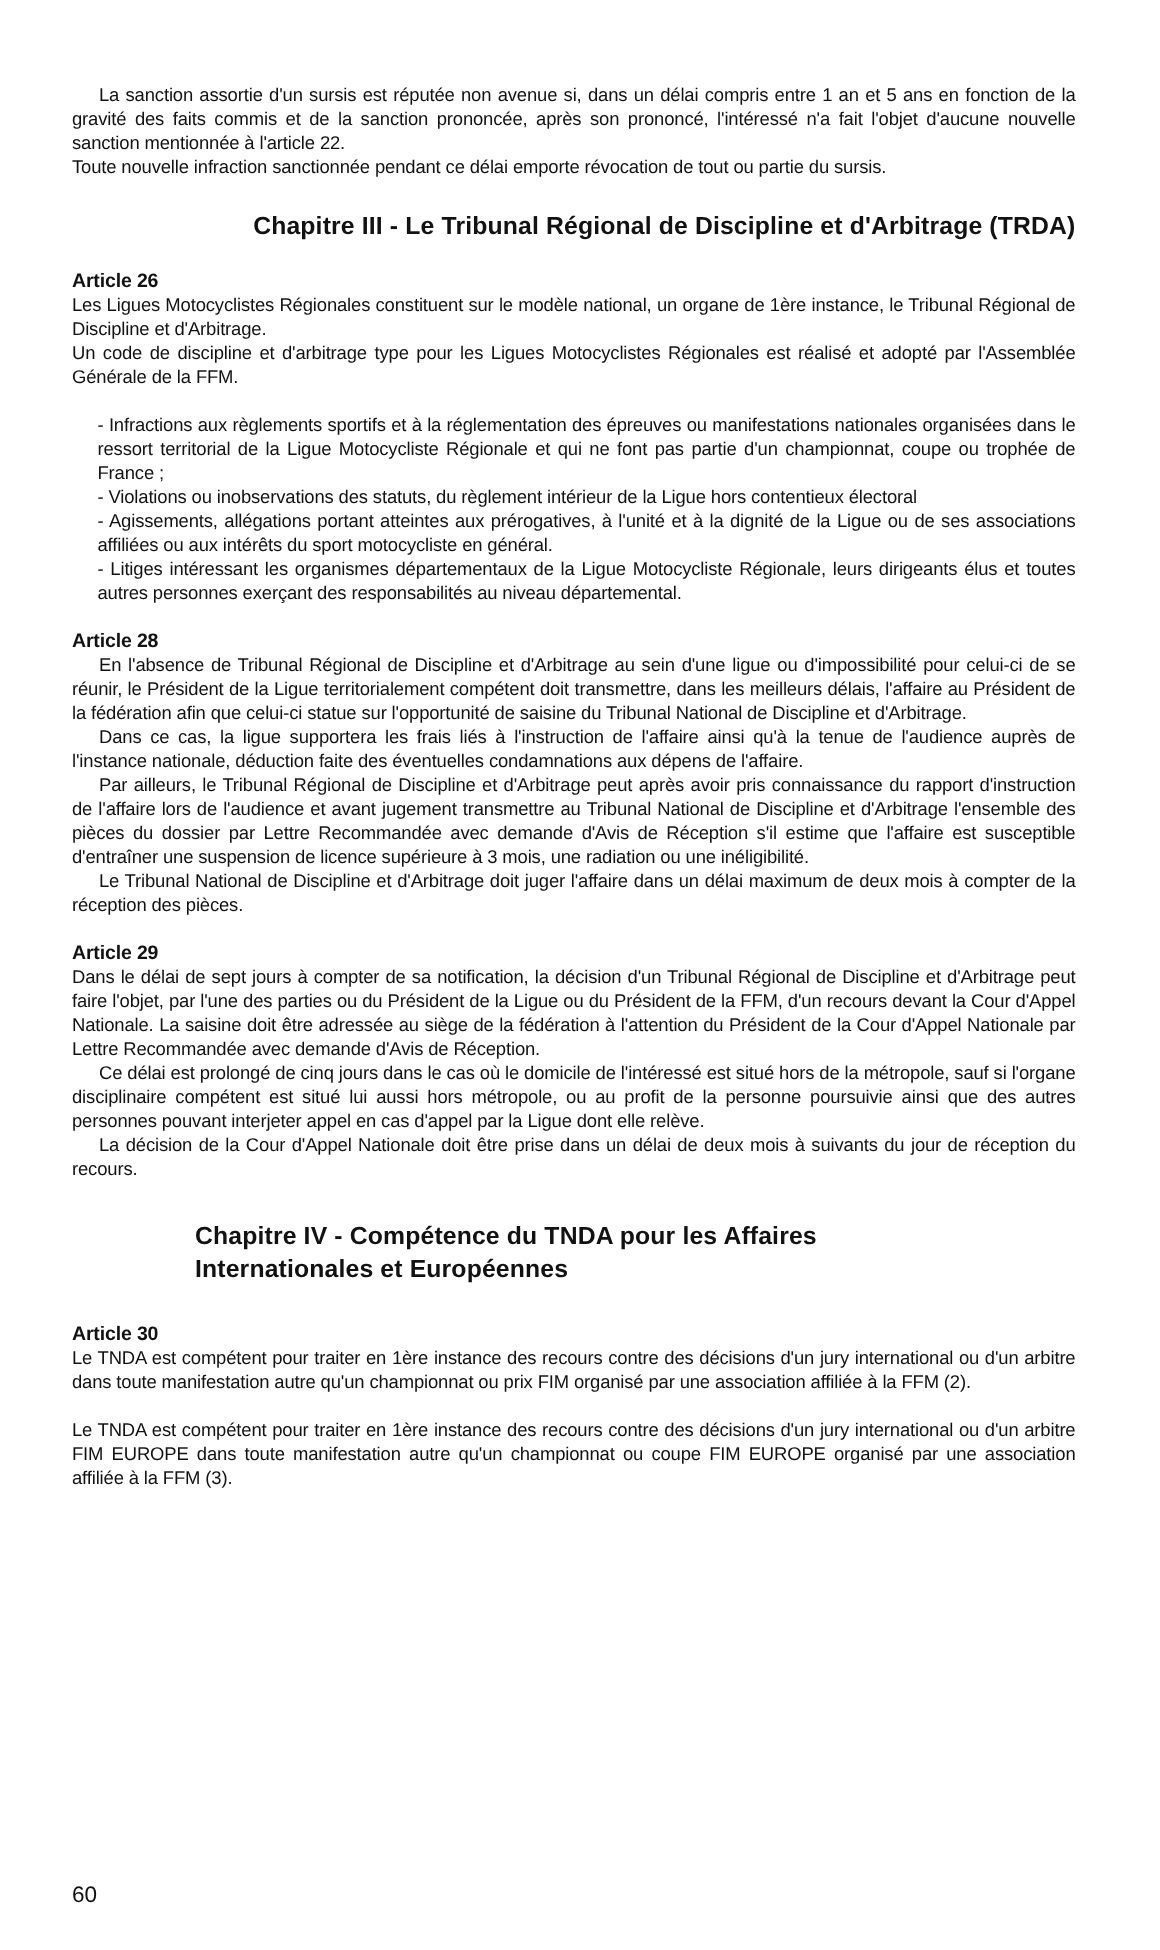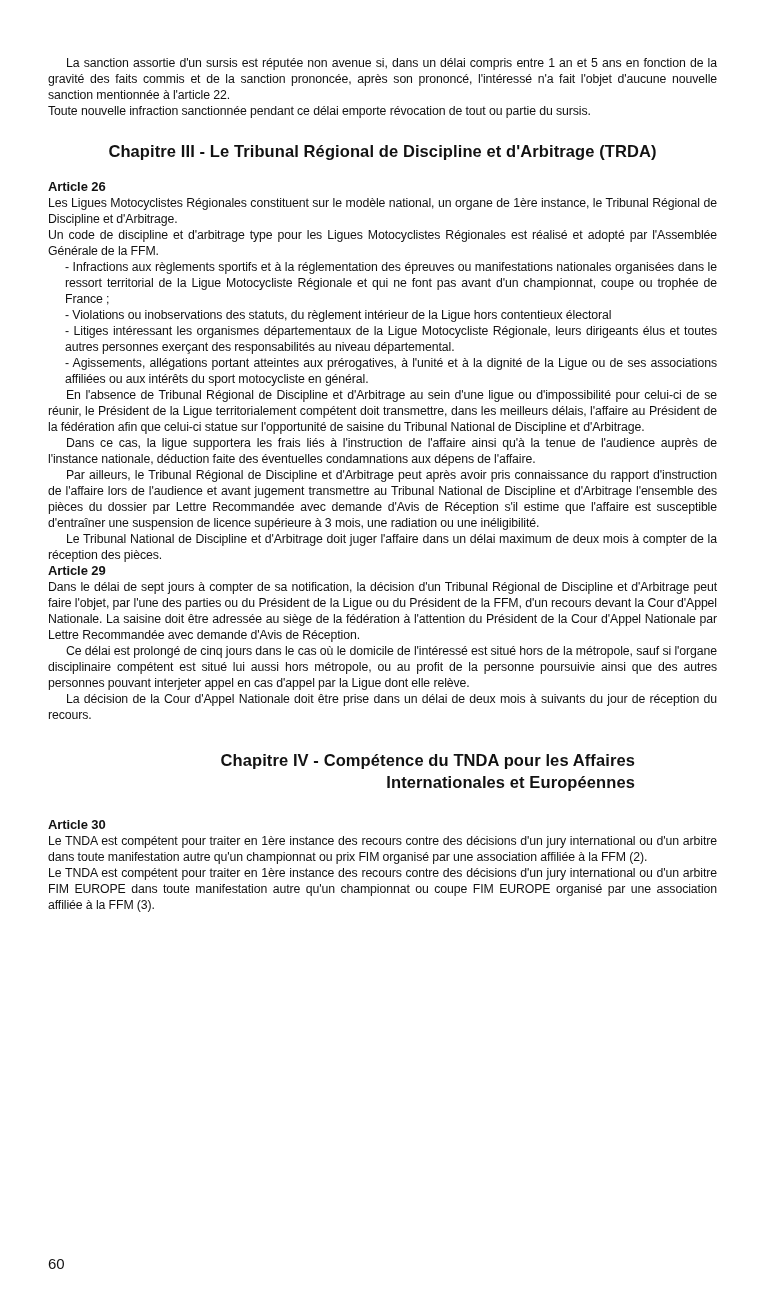--- a/index.html
+++ b/index.html
@@ -29,30 +29,31 @@
     text-indent: 18px;
   }
   .list-item {
     margin-left: 17px;
   }
   .chapter-heading {
     font-weight: bold;
     font-size: 16.5px;
     line-height: 20px;
     margin: 22px 0 18px 0;
-    text-align: center;
+    text-align: right;
     letter-spacing: 0.1px;
   }
   .chapter-heading.centered {
-    text-align: right;
+    text-align: left;
     max-width: 505px;
     margin: 26px auto 24px auto;
     line-height: 22px;
   }
   .article {
+    margin-top: 16px;
   }
   .article-label {
     margin: 0;
     font-size: 13px;
     line-height: 16px;
     font-weight: bold;
     text-align: left;
     letter-spacing: -0.1px;
   }
   .page-number {
@@ -74,27 +75,28 @@
 
   <h2 class="chapter-heading">Chapitre III - Le Tribunal Régional de Discipline et d'Arbitrage (TRDA)</h2>
 
   <div class="article">
     <p class="article-label">Article 26</p>
     <p class="body-par">Les Ligues Motocyclistes Régionales constituent sur le modèle national, un organe de 1ère instance, le Tribunal Régional de Discipline et d'Arbitrage.</p>
     <p class="body-par">Un code de discipline et d'arbitrage type pour les Ligues Motocyclistes Régionales est réalisé et adopté par l'Assemblée Générale de la FFM.</p>
   </div>
 
   <div class="article">
-    <p class="body-par list-item">- Infractions aux règlements sportifs et à la réglementation des épreuves ou manifestations nationales organisées dans le ressort territorial de la Ligue Motocycliste Régionale et qui ne font pas avant d'un championnat, coupe ou trophée de France ;</p>
+    <p class="body-par list-item">- Infractions aux règlements sportifs et à la réglementation des épreuves ou manifestations nationales organisées dans le ressort territorial de la Ligue Motocycliste Régionale et qui ne font pas partie d'un championnat, coupe ou trophée de France ;</p>
     <p class="body-par list-item">- Violations ou inobservations des statuts, du règlement intérieur de la Ligue hors contentieux électoral</p>
+    <p class="body-par list-item">- Agissements, allégations portant atteintes aux prérogatives, à l'unité et à la dignité de la Ligue ou de ses associations affiliées ou aux intérêts du sport motocycliste en général.</p>
     <p class="body-par list-item">- Litiges intéressant les organismes départementaux de la Ligue Motocycliste Régionale, leurs dirigeants élus et toutes autres personnes exerçant des responsabilités au niveau départemental.</p>
-    <p class="body-par list-item">- Agissements, allégations portant atteintes aux prérogatives, à l'unité et à la dignité de la Ligue ou de ses associations affiliées ou aux intérêts du sport motocycliste en général.</p>
   </div>
 
   <div class="article">
+    <p class="article-label">Article 28</p>
     <p class="body-par indent">En l'absence de Tribunal Régional de Discipline et d'Arbitrage au sein d'une ligue ou d'impossibilité pour celui-ci de se réunir, le Président de la Ligue territorialement compétent doit transmettre, dans les meilleurs délais, l'affaire au Président de la fédération afin que celui-ci statue sur l'opportunité de saisine du Tribunal National de Discipline et d'Arbitrage.</p>
     <p class="body-par indent">Dans ce cas, la ligue supportera les frais liés à l'instruction de l'affaire ainsi qu'à la tenue de l'audience auprès de l'instance nationale, déduction faite des éventuelles condamnations aux dépens de l'affaire.</p>
     <p class="body-par indent">Par ailleurs, le Tribunal Régional de Discipline et d'Arbitrage peut après avoir pris connaissance du rapport d'instruction de l'affaire lors de l'audience et avant jugement transmettre au Tribunal National de Discipline et d'Arbitrage l'ensemble des pièces du dossier par Lettre Recommandée avec demande d'Avis de Réception s'il estime que l'affaire est susceptible d'entraîner une suspension de licence supérieure à 3 mois, une radiation ou une inéligibilité.</p>
     <p class="body-par indent">Le Tribunal National de Discipline et d'Arbitrage doit juger l'affaire dans un délai maximum de deux mois à compter de la réception des pièces.</p>
   </div>
 
   <div class="article">
     <p class="article-label">Article 29</p>
     <p class="body-par">Dans le délai de sept jours à compter de sa notification, la décision d'un Tribunal Régional de Discipline et d'Arbitrage peut faire l'objet, par l'une des parties ou du Président de la Ligue ou du Président de la FFM, d'un recours devant la Cour d'Appel Nationale. La saisine doit être adressée au siège de la fédération à l'attention du Président de la Cour d'Appel Nationale par Lettre Recommandée avec demande d'Avis de Réception.</p>
     <p class="body-par indent">Ce délai est prolongé de cinq jours dans le cas où le domicile de l'intéressé est situé hors de la métropole, sauf si l'organe disciplinaire compétent est situé lui aussi hors métropole, ou au profit de la personne poursuivie ainsi que des autres personnes pouvant interjeter appel en cas d'appel par la Ligue dont elle relève.</p>

